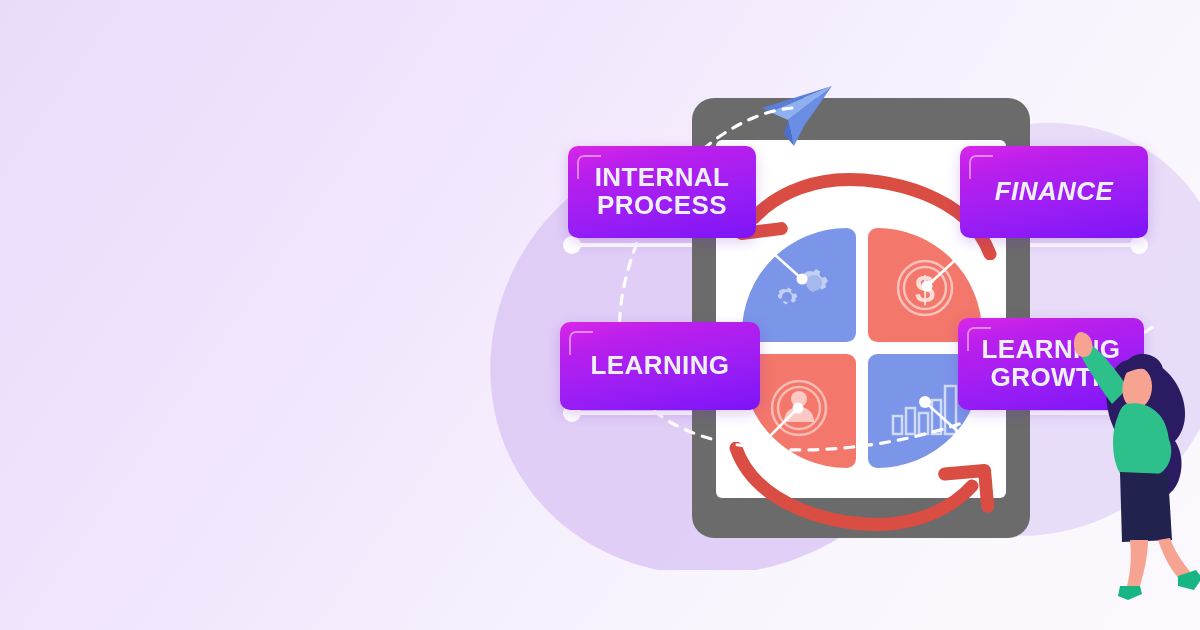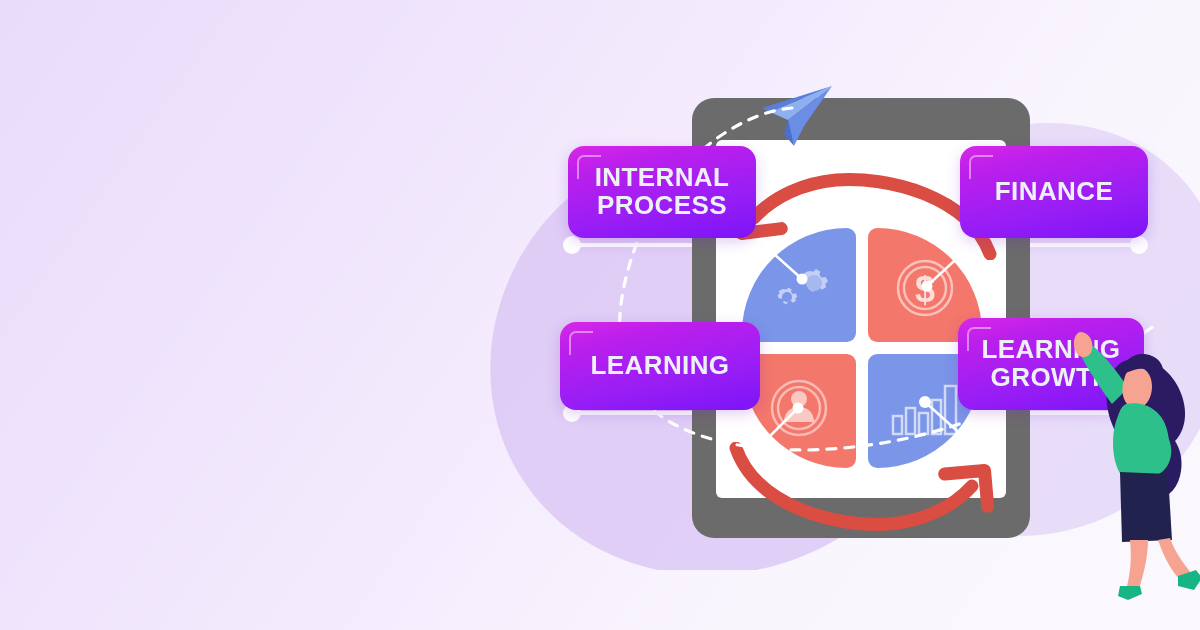--- a/index.html
+++ b/index.html
@@ -162,21 +162,21 @@
   #connector-right .dot { right: -2px; }
   #connector-right2{ left: 460px; top: 351px; width: 166px; }
   #connector-right2 .dot{ right: -2px; }
 
   
   .badge {
     position: absolute;
     display: flex;
     align-items: center;
     justify-content: center;
-    border-radius: 16px;
+    border-radius: 10px;
     background: linear-gradient(168deg, #d927e8 0%, #bb1fec 22%, #9a1ef5 62%, #7c14f7 100%);
     color: #eef0f7;
     font-size: 26px;
     font-weight: bold;
     letter-spacing: 0.4px;
     line-height: 1.06;
     text-align: center;
     white-space: pre-line;
     box-shadow: 0 4px 14px rgba(120, 30, 200, 0.22);
   }
@@ -185,21 +185,21 @@
     position: absolute;
     left: 9px;
     top: 9px;
     width: 22px;
     height: 22px;
     border-left: 2px solid rgba(255,255,255,0.45);
     border-top: 2px solid rgba(255,255,255,0.45);
     border-radius: 7px 0 0 0;
   }
   #badge-internal-process { left: 48px;  top: 86px;  width: 188px; height: 92px; }
-  #badge-finance          { left: 440px; top: 86px;  width: 188px; height: 92px; }
+  #badge-finance          { left: 440px; top: 86px;  width: 188px; height: 92px; font-style: italic; }
   #badge-customer         { left: 40px;  top: 262px; width: 200px; height: 88px; }
   #badge-learning-growth  { left: 438px; top: 258px; width: 186px; height: 92px; }
 
   
   #woman-figure {
     position: absolute;
     left: 550px;
     top: 268px;
     width: 140px;
     height: 272px;

